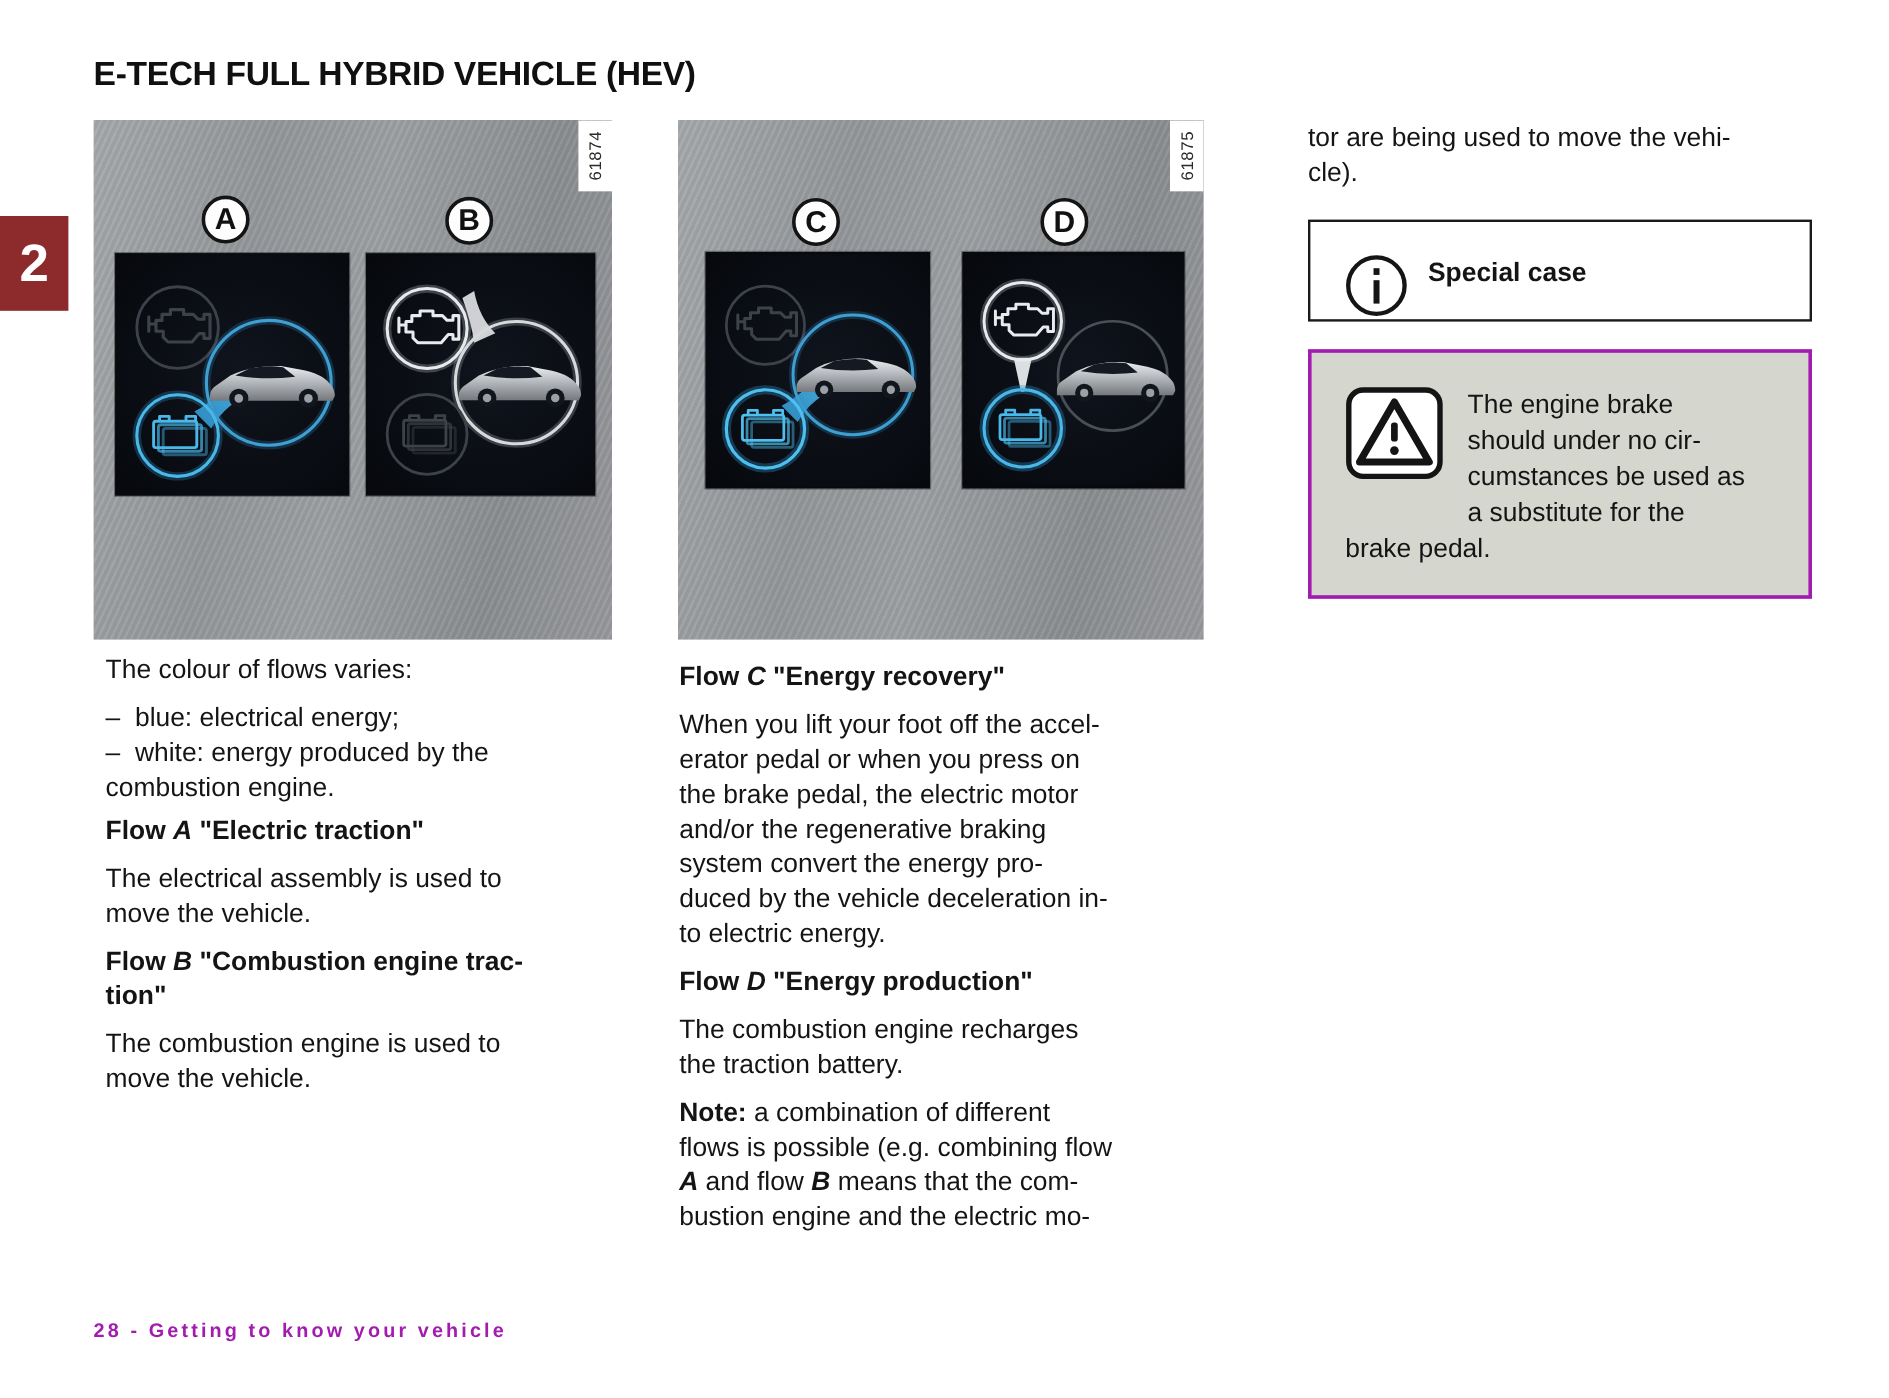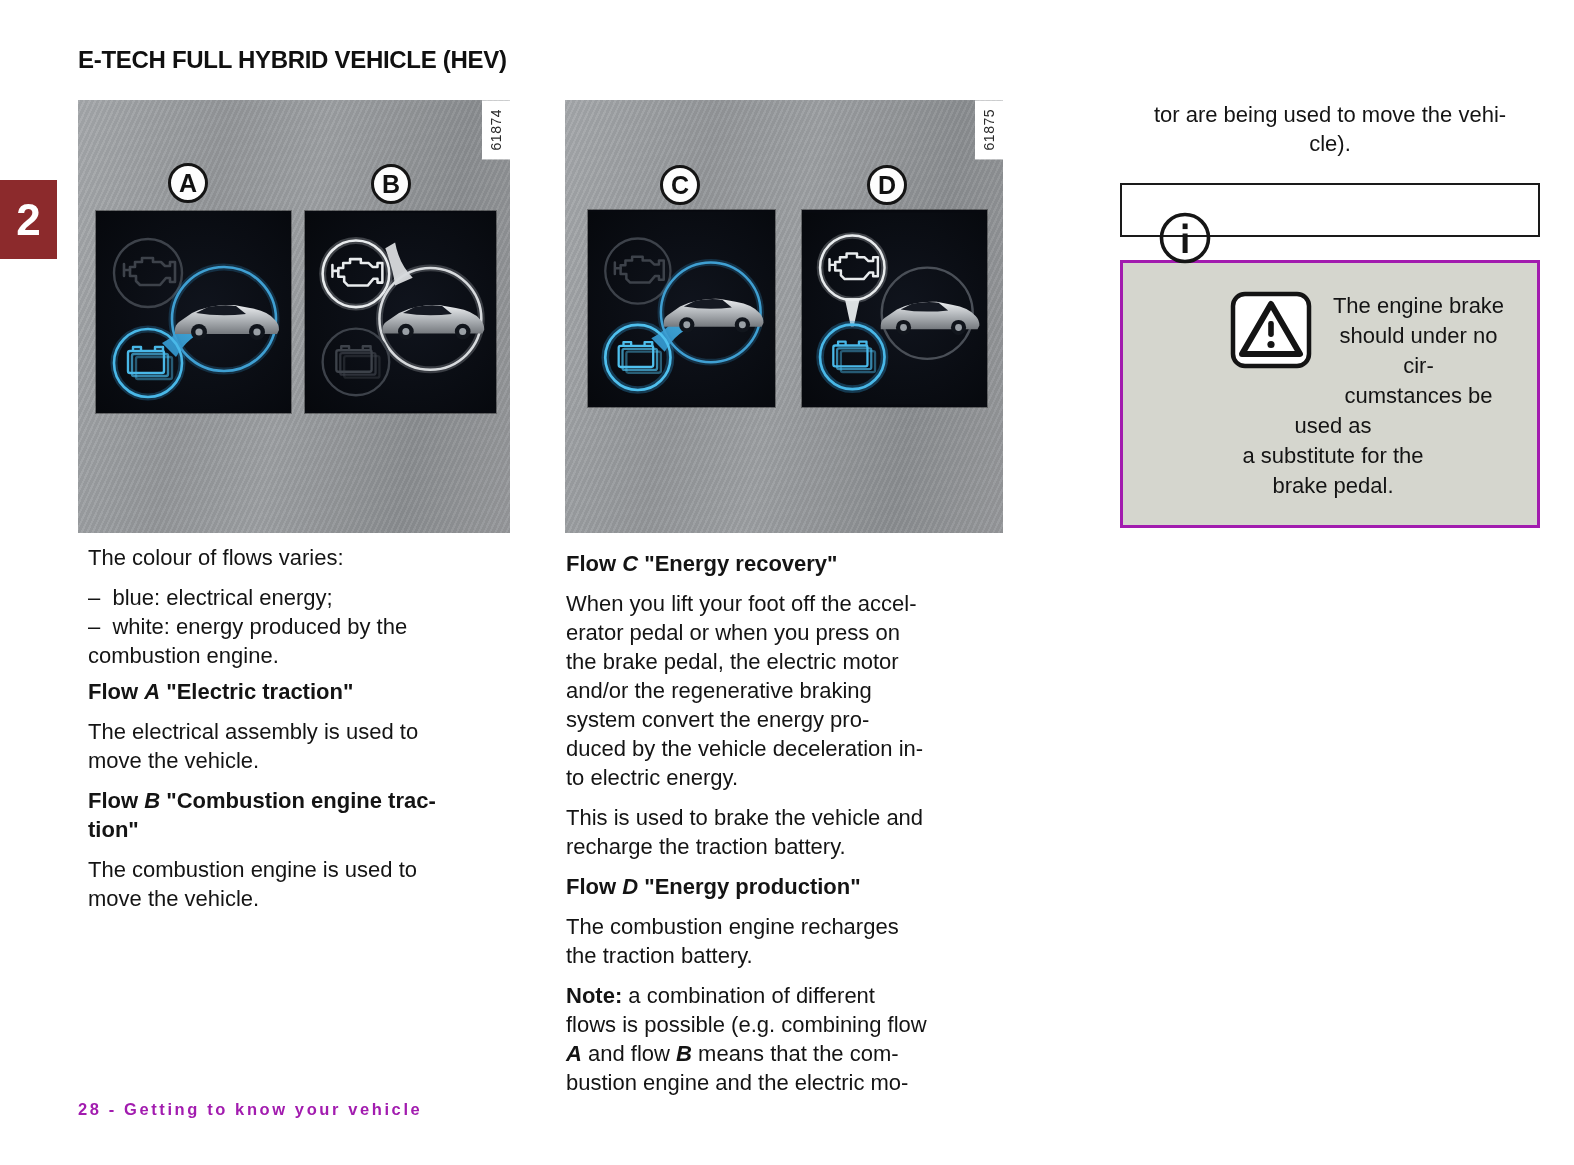--- a/index.html
+++ b/index.html
@@ -3,21 +3,21 @@
 <meta charset="utf-8">
 <style>
   * { margin:0; padding:0; box-sizing:border-box; }
   html,body { width:1574px; height:1165px; background:#ffffff;
     font-family:"Liberation Sans", sans-serif; color:#1b1b1b; position:relative; }
 
   .abs { position:absolute; }
   .pre { white-space:pre-line; }
 
   
-  #page-title { left:78px; top:46px; font-size:24px; font-weight:700; letter-spacing:-0.3px; color:#101010; }
+  #page-title { left:78px; top:46px; font-size:28px; font-weight:700; letter-spacing:-0.3px; color:#101010; }
   #chapter-tab { left:0; top:180px; width:57px; height:79px; background:#8c2a2c;
     color:#fff; font-size:44px; font-weight:700; display:flex; align-items:center; justify-content:center; }
 
   
   .photo { position:absolute; overflow:hidden;
     background:linear-gradient(100deg,#a6a9ac 0%,#94979a 30%,#9da0a3 50%,#8b8e91 78%,#97999c 100%); }
   .photo::after { content:""; position:absolute; inset:0;
     background:repeating-linear-gradient(115deg, rgba(255,255,255,.05) 0 2px, rgba(0,0,0,.045) 2px 5px); }
   #photo1 { left:78px; top:100px; width:432px; height:433px; }
   #photo2 { left:565px; top:100px; width:438px; height:433px; }
@@ -31,21 +31,21 @@
     font-weight:700; font-size:25px; display:flex; align-items:center; justify-content:center; }
 
   .panel { position:absolute; z-index:2; background:#07090f;
     box-shadow:0 0 0 1px rgba(0,0,0,.35); }
   .panel svg { display:block; width:100%; height:100%; }
 
   
   .col { position:absolute; font-size:22px; line-height:29px; color:#141414; }
   #col1 { left:88px;  top:543px; width:448px; }
   #col2 { left:566px; top:543px; width:448px; }
-  #col3 { left:1120px; top:100px; width:420px;text-align:center; }
+  #col3 { left:1090px; top:100px; width:420px; }
   .col p { margin:0 0 11px; }
   .col .bullets { margin:0 0 7px; }
   .flow-h { font-weight:700; margin:6px 0 11px; font-size:22px; }
   .flow-h .fl { font-style:italic; }
   .note-label { font-weight:700; }
   .note-l { font-weight:700; font-style:italic; }
 
   
   .info-box { border:2px solid #1a1a1a; background:#ffffff; margin-top:25px;
     padding:26px 22px 24px 28px; line-height:31px; }
@@ -214,22 +214,20 @@
 
 <div class="col" id="col2">
   <h3 class="flow-h pre"><span>Flow </span><span class="fl">C</span><span class="pre"> "Energy recovery"</span></h3>
   <p class="pre">When you lift your foot off the accel-
 erator pedal or when you press on
 the brake pedal, the electric motor
 and/or the regenerative braking
 system convert the energy pro-
 duced by the vehicle deceleration in-
 to electric energy.</p>
-  <p class="pre">This is used to brake the vehicle and
-recharge the traction battery.</p>
   <h3 class="flow-h pre"><span>Flow </span><span class="fl">D</span><span class="pre"> "Energy production"</span></h3>
   <p class="pre">The combustion engine recharges
 the traction battery.</p>
   <p class="pre"><span class="note-label">Note:</span><span class="pre"> a combination of different
 flows is possible (e.g. combining flow
 </span><span class="note-l">A</span><span class="pre"> and flow </span><span class="note-l">B</span><span class="pre"> means that the com-
 bustion engine and the electric mo-</span></p>
 </div>
 
 <div class="col" id="col3">
@@ -237,20 +235,21 @@
 cle).</p>
 
   <div class="info-box">
     <div class="float-icon">
       <svg width="54" height="54" viewBox="0 0 54 54">
         <circle cx="27" cy="27" r="23.5" fill="none" stroke="#151515" stroke-width="3.6"></circle>
         <rect x="24.6" y="12.5" width="5" height="5.6" fill="#151515"></rect>
         <rect x="24.6" y="22.5" width="5" height="19.5" fill="#151515"></rect>
       </svg>
     </div>
+    <div class="box-title">Special case</div>
   </div>
 
   <div class="warn-box">
     <div class="warn-float">
       <svg width="82" height="78" viewBox="0 0 82 78">
         <rect x="3" y="3" width="76" height="72" rx="12" fill="#ffffff" stroke="#141414" stroke-width="4.5"></rect>
         <path d="M41 13 L70 63 H12 Z" fill="none" stroke="#141414" stroke-width="6" stroke-linejoin="round"></path>
         <rect x="38.2" y="30" width="5.6" height="16" rx="2.4" fill="#141414"></rect>
         <circle cx="41" cy="53.5" r="3.6" fill="#141414"></circle>
       </svg>

